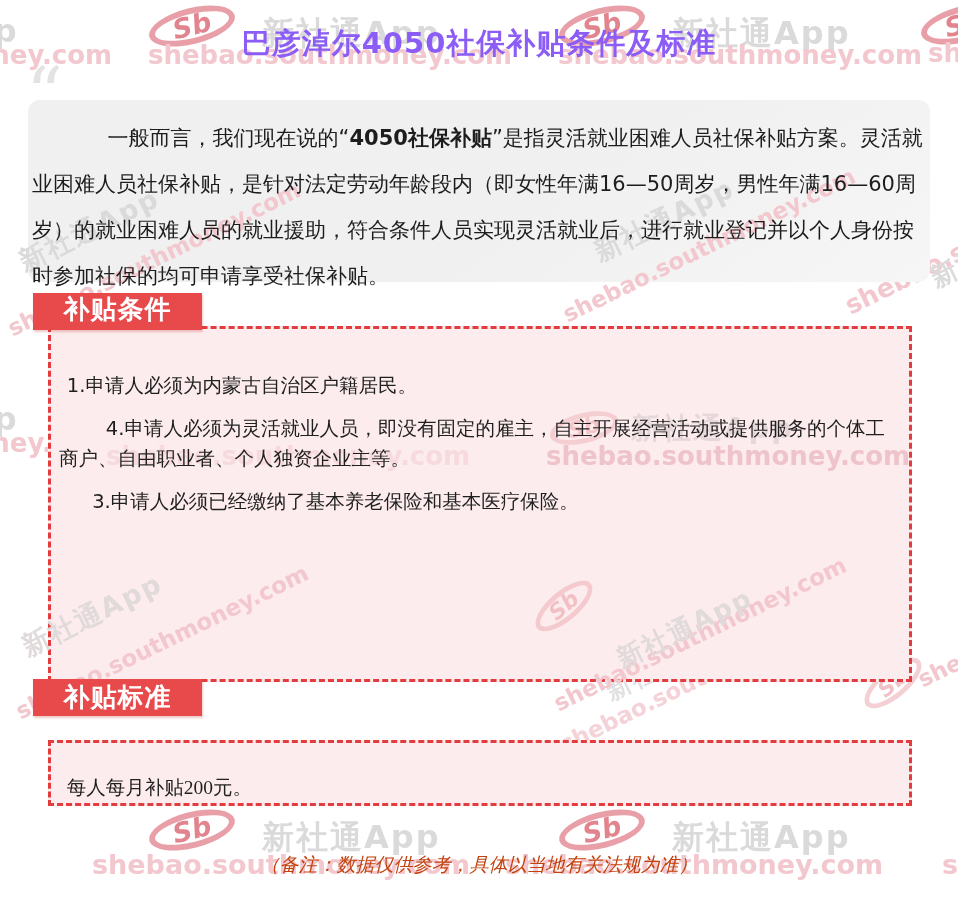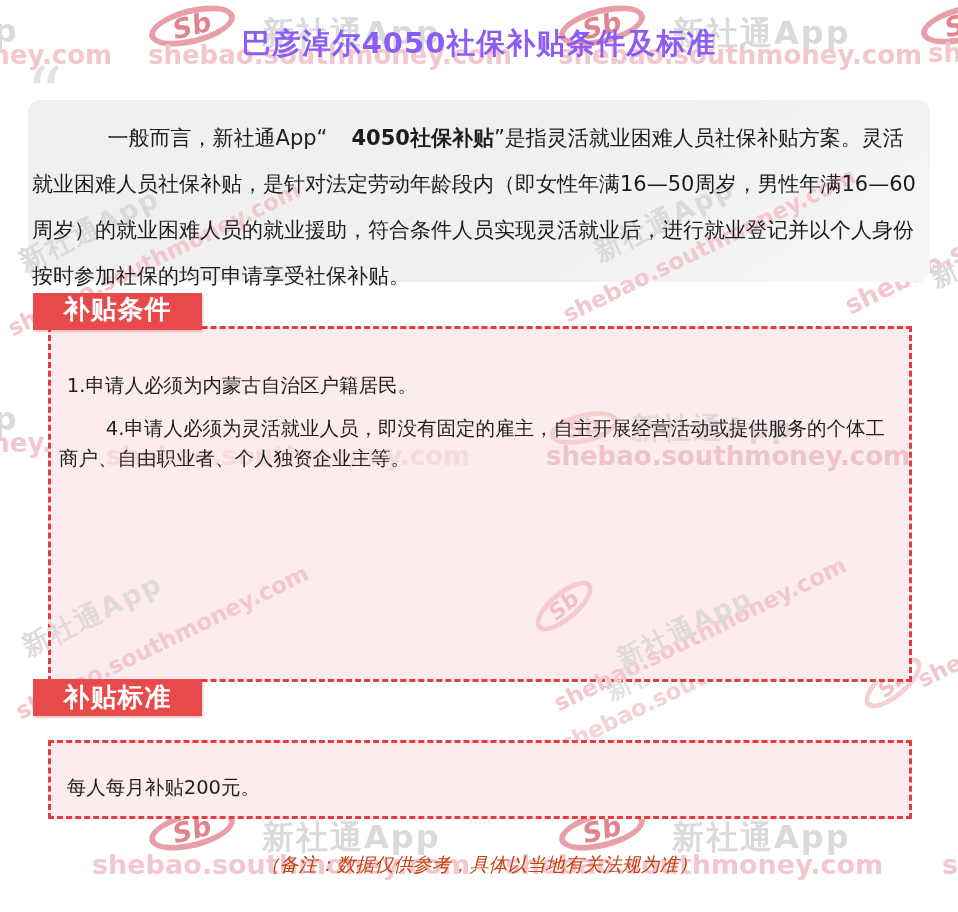--- a/index.html
+++ b/index.html
@@ -23,32 +23,32 @@
   #title{position:absolute;left:0;right:0;top:24px;margin:0;text-align:center;
          font-size:29px;font-weight:bold;color:#8b5cf6;letter-spacing:1px;}
   #quote-icon{position:absolute;left:26px;top:58px;font-size:72px;line-height:72px;
          color:#e3e3e3;font-family:"DejaVu Serif","Liberation Serif",serif;}
 
   #intro-panel{position:absolute;left:28px;top:100px;width:902px;height:182px;
          background:linear-gradient(145deg,#f0f0f0 55%,#f6f6f6);border-radius:12px;}
   #intro-panel .in-wm{z-index:0;}
   #intro-text{position:relative;z-index:2;margin:15px 6px 0 4px;font-size:21px;line-height:46px;
          color:#1d1d1d;text-indent:3.6em;}
-  #intro-text b{font-weight:bold;margin-left:24px;}
+  #intro-text b{font-weight:bold;}
 
   .sec-header{position:absolute;left:33px;width:169px;height:37px;background:#e8494b;
          color:#fff;font-size:26px;font-weight:bold;text-align:center;line-height:37px;
          z-index:3;letter-spacing:1px;box-shadow:1px 2px 2px rgba(180,40,40,.25);}
   #conditions-header{top:293px;font-family:Liberation Mono, monospace;}
   #standards-header{top:679px;}
 
   .panel{position:absolute;left:48px;width:864px;background:#fdeced;
          border:3px dashed #e33c3e;box-sizing:border-box;z-index:1;}
   #conditions-panel{top:326px;height:356px;}
-  #standards-panel{top:740px;height:79px;}
+  #standards-panel{top:740px;height:66px;font-family:Liberation Serif, serif;}
   .panel p{position:relative;z-index:2;margin:0 12px 13px 8px;font-size:19.5px;
          line-height:30px;color:#1f1f1f;}
   #conditions-panel .panel-body{padding-top:42px;}
   #standards-panel .panel-body{padding-top:30px;}
   .ind-a{text-indent:.4em;}
   .ind-b{text-indent:2.4em;}
   .ind-c{text-indent:1.7em;}
   .panel .in-wm{z-index:1;}
 
   #footer-note{position:absolute;left:0;right:0;top:852px;text-align:center;
@@ -91,39 +91,40 @@
   <div class="content">
 
     <h1 id="title">巴彦淖尔4050社保补贴条件及标准</h1>
     <div id="quote-icon">“</div>
 
     <div id="intro-panel">
       <span class="wm wm-brand rot in-wm" style="left:560px;top:102px;font-size:27px;">新社通App</span>
       <span class="wm wm-domain rot in-wm" style="left:520px;top:132px;font-size:23px;">shebao.southmoney.com</span>
       <span class="wm wm-brand rot in-wm" style="left:-15px;top:112px;font-size:27px;">新社通App</span>
       <span class="wm wm-domain rot in-wm" style="left:-35px;top:146px;font-size:23px;">shebao.southmoney.com</span>
-      <p id="intro-text"><span>一般而言，新社通App“</span><b>4050社保补贴</b><span>”是指灵活就业困难人员社保补贴方案。灵活就业困难人员社保补贴，是针对法定劳动年龄段内（即女性年满16—50周岁，男性年满16—60周岁）的就业困难人员的就业援助，符合条件人员实现灵活就业后，进行就业登记并以个人身份按时参加社保的均可申请享受社保补贴。</span></p>
+      <p id="intro-text"><span>一般而言，我们现在说的“</span><b>4050社保补贴</b><span>”是指灵活就业困难人员社保补贴方案。灵活就业困难人员社保补贴，是针对法定劳动年龄段内（即女性年满16—50周岁，男性年满16—60周岁）的就业困难人员的就业援助，符合条件人员实现灵活就业后，进行就业登记并以个人身份按时参加社保的均可申请享受社保补贴。</span></p>
     </div>
 
     <div id="conditions-header" class="sec-header">补贴条件</div>
 
     <div id="conditions-panel" class="panel">
       <span class="wm wm-sm in-wm" style="left:498px;top:84px;opacity:.35;"><span class="wm-logo"><span class="lg-txt">Sb</span></span></span>
       <span class="wm wm-brand in-wm" style="left:580px;top:80px;font-size:29px;color:#e6d8da;">新社通App</span>
       <span class="wm wm-domain in-wm" style="left:495px;top:112px;color:#eec3ca;">shebao.southmoney.com</span>
       <span class="wm wm-domain in-wm" style="left:55px;top:112px;color:#f6dade;">shebao.southmoney.com</span>
       <span class="wm wm-brand rot in-wm" style="left:-35px;top:268px;font-size:27px;color:#e0dadb;">新社通App</span>
       <span class="wm wm-domain rot in-wm" style="left:-50px;top:300px;font-size:23px;">shebao.southmoney.com</span>
       <span class="wm wm-sm rot in-wm" style="left:478px;top:262px;opacity:.4;"><span class="wm-logo"><span class="lg-txt">Sb</span></span></span>
       <span class="wm wm-domain rot in-wm" style="left:488px;top:292px;font-size:23px;">shebao.southmoney.com</span>
       <span class="wm wm-brand rot in-wm" style="left:560px;top:282px;font-size:26px;color:#e0dadb;">新社通App</span>
       <span class="wm wm-domain rot in-wm" style="left:852px;top:268px;font-size:23px;">shebao.southmoney.com</span>
       <div class="panel-body">
         <p class="ind-a">1.申请人必须为内蒙古自治区户籍居民。</p>
         <p class="ind-b">4.申请人必须为灵活就业人员，即没有固定的雇主，自主开展经营活动或提供服务的个体工商户、自由职业者、个人独资企业主等。</p>
+        <p class="ind-c">3.申请人必须已经缴纳了基本养老保险和基本医疗保险。</p>
       </div>
     </div>
 
     <div id="standards-header" class="sec-header">补贴标准</div>
 
     <div id="standards-panel" class="panel">
       <div class="panel-body">
         <p class="ind-a">每人每月补贴200元。</p>
       </div>
     </div>

